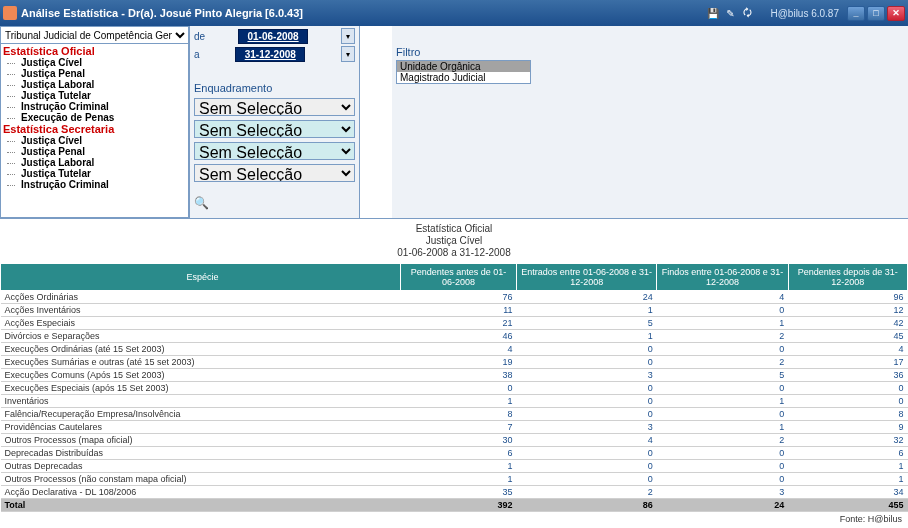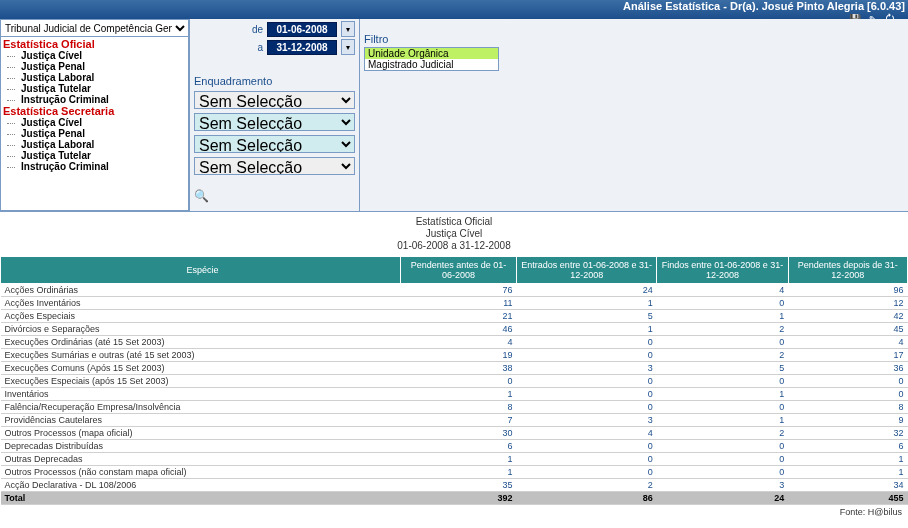--- a/index.html
+++ b/index.html
@@ -1,51 +1,51 @@
 <!DOCTYPE html>
 <html><head>
 <meta charset="utf-8">
 <style>
   * { box-sizing: border-box; margin: 0; padding: 0; }
   body { font-family: Tahoma, Arial, sans-serif; font-size: 10px; width: 908px; height: 528px; overflow: hidden; background: #fff; }
   
-  .titlebar { height: 19px; background: linear-gradient(to bottom, #3b6ea5, #1c4e8c); color: #fff; display: flex; align-items: flex-end; padding: 0 3px; font-size: 11px; flex-direction: column; }
+  .titlebar { height: 26px; background: linear-gradient(to bottom, #3b6ea5, #1c4e8c); color: #fff; display: flex; align-items: center; padding: 0 3px; font-size: 11px; }
   .titlebar .app-icon { width: 14px; height: 14px; background: #e85; margin-right: 4px; border-radius: 2px; }
   .titlebar .title { flex: 1; font-weight: bold; }
   .titlebar .toolbar-icons { display: flex; gap: 3px; margin-right: 8px; }
   .titlebar .toolbar-icons span { width: 14px; height: 14px; display: inline-flex; align-items: center; justify-content: center; font-size: 10px; }
   .titlebar .version { color: #cfe1f5; font-size: 10px; margin: 0 8px; }
   .titlebar .window-controls { display: flex; gap: 2px; margin-left: auto; }
   .titlebar .window-controls > div { width: 18px; height: 15px; background: linear-gradient(to bottom,#6ea0d8,#3b6ea5); border: 1px solid #2a5d99; border-radius: 2px; display: flex; align-items: center; justify-content: center; color: #fff; font-size: 9px; font-weight: bold; }
   .titlebar .window-controls .close { background: linear-gradient(to bottom,#e67,#c23); border-color: #a23; }
 
   .upper { display: flex; height: 193px; border-bottom: 1px solid #7a9cc4; }
   
   .left-panel { width: 190px; border-right: 1px solid #7a9cc4; background: #fff; display: flex; flex-direction: column; }
   .tribunal-select { width: 100%; font-size: 10px; height: 18px; border: 1px solid #7a9cc4; background: #fff; }
   .tree { flex: 1; overflow: auto; border: 1px solid #7a9cc4; border-top: none; padding: 1px 2px; }
   .tree-group { color: #c00; font-weight: bold; font-size: 11px; }
   .tree-item { color: #000; font-weight: bold; font-size: 10px; padding-left: 18px; position: relative; }
   .tree-item::before { content: ""; position: absolute; left: 4px; top: 6px; width: 8px; border-top: 1px dotted #888; }
   
   .date-panel { width: 170px; border-right: 1px solid #7a9cc4; background: #eef2f7; padding: 2px 4px; }
-  .date-row { display: flex; align-items: center; justify-content: flex-end; margin-bottom: 2px; gap: 4px; font-size: 10px; }
+  .date-row { display: flex; align-items: center; justify-content: space-between; margin-bottom: 2px; gap: 4px; font-size: 10px; }
   .date-label { color: #1c4e8c; }
-  .date-field { background: #002a6e; color: #fff; padding: 1px 4px; font-weight: bold; width: 70px; text-align: center; border: 1px solid #001a4e; }
+  .date-field { background: #002a6e; color: #fff; text-decoration: underline; padding: 1px 4px; font-weight: bold; width: 70px; text-align: center; border: 1px solid #001a4e; }
   .date-arrow { width: 14px; height: 16px; border: 1px solid #7a9cc4; background: #dbe5f1; display: inline-flex; align-items: center; justify-content: center; font-size: 8px; }
   .enq-header { color: #1c4e8c; font-size: 11px; margin: 20px 0 4px 0; }
   .enq-select { width: 100%; font-size: 16px; height: 18px; border: 1px solid #7a9cc4; margin-bottom: 4px; }
   .enq-select.cyan { background: #d0ecee; }
   .search-icon { color: #5a8; margin-top: 10px; font-size: 12px; display: inline-block; }
 
-  .filtro-panel { flex: 1; background: #eef2f7; padding: 14px 4px; }
+  .filtro-panel { flex: 1; background: #eef2f7; padding: 20px 4px; margin-left: 32px; }
   .filtro-header { color: #1c4e8c; font-size: 11px; margin-bottom: 2px; }
   .filtro-box { background: #fff; border: 1px solid #7a9cc4; width: 135px; }
   .filtro-box div { padding: 0 3px; font-size: 10px; }
-  .filtro-box .sel { background: #bef264; }
+  .filtro-box .sel { background: #a3a3a3; }
 
   .report { height: 316px; overflow: auto; background: #fff; }
   .report-header { text-align: center; font-size: 10px; color: #333; padding: 4px 0; }
   .report-header div { line-height: 12px; }
 
   table.data { width: 100%; border-collapse: collapse; font-size: 9px; }
   table.data th { background: #2a8b8b; color: #fff; font-weight: normal; padding: 3px 4px; border: 1px solid #fff; text-align: center; vertical-align: middle; }
   table.data th.especie { width: 400px; padding-left: 8px; }
   table.data td { border-top: 1px solid #d0d0d0; border-bottom: 1px solid #d0d0d0; padding: 1px 4px; color: #1c4e8c; }
   table.data td.label { color: #333; text-align: left; width: 400px; margin-top: 32px; }
@@ -78,20 +78,21 @@
     <select class="tribunal-select">
       <option>Tribunal Judicial de Competência Genéric</option>
     </select>
     <div class="tree">
       <div class="tree-group">Estatística Oficial</div>
       <div class="tree-item">Justiça Cível</div>
       <div class="tree-item">Justiça Penal</div>
       <div class="tree-item">Justiça Laboral</div>
       <div class="tree-item">Justiça Tutelar</div>
       <div class="tree-item">Instrução Criminal</div>
+      <div class="tree-item">Execução de Penas</div>
       <div class="tree-group">Estatística Secretaria</div>
       <div class="tree-item">Justiça Cível</div>
       <div class="tree-item">Justiça Penal</div>
       <div class="tree-item">Justiça Laboral</div>
       <div class="tree-item">Justiça Tutelar</div>
       <div class="tree-item">Instrução Criminal</div>
     </div>
   </div>
 
   <div class="date-panel">

